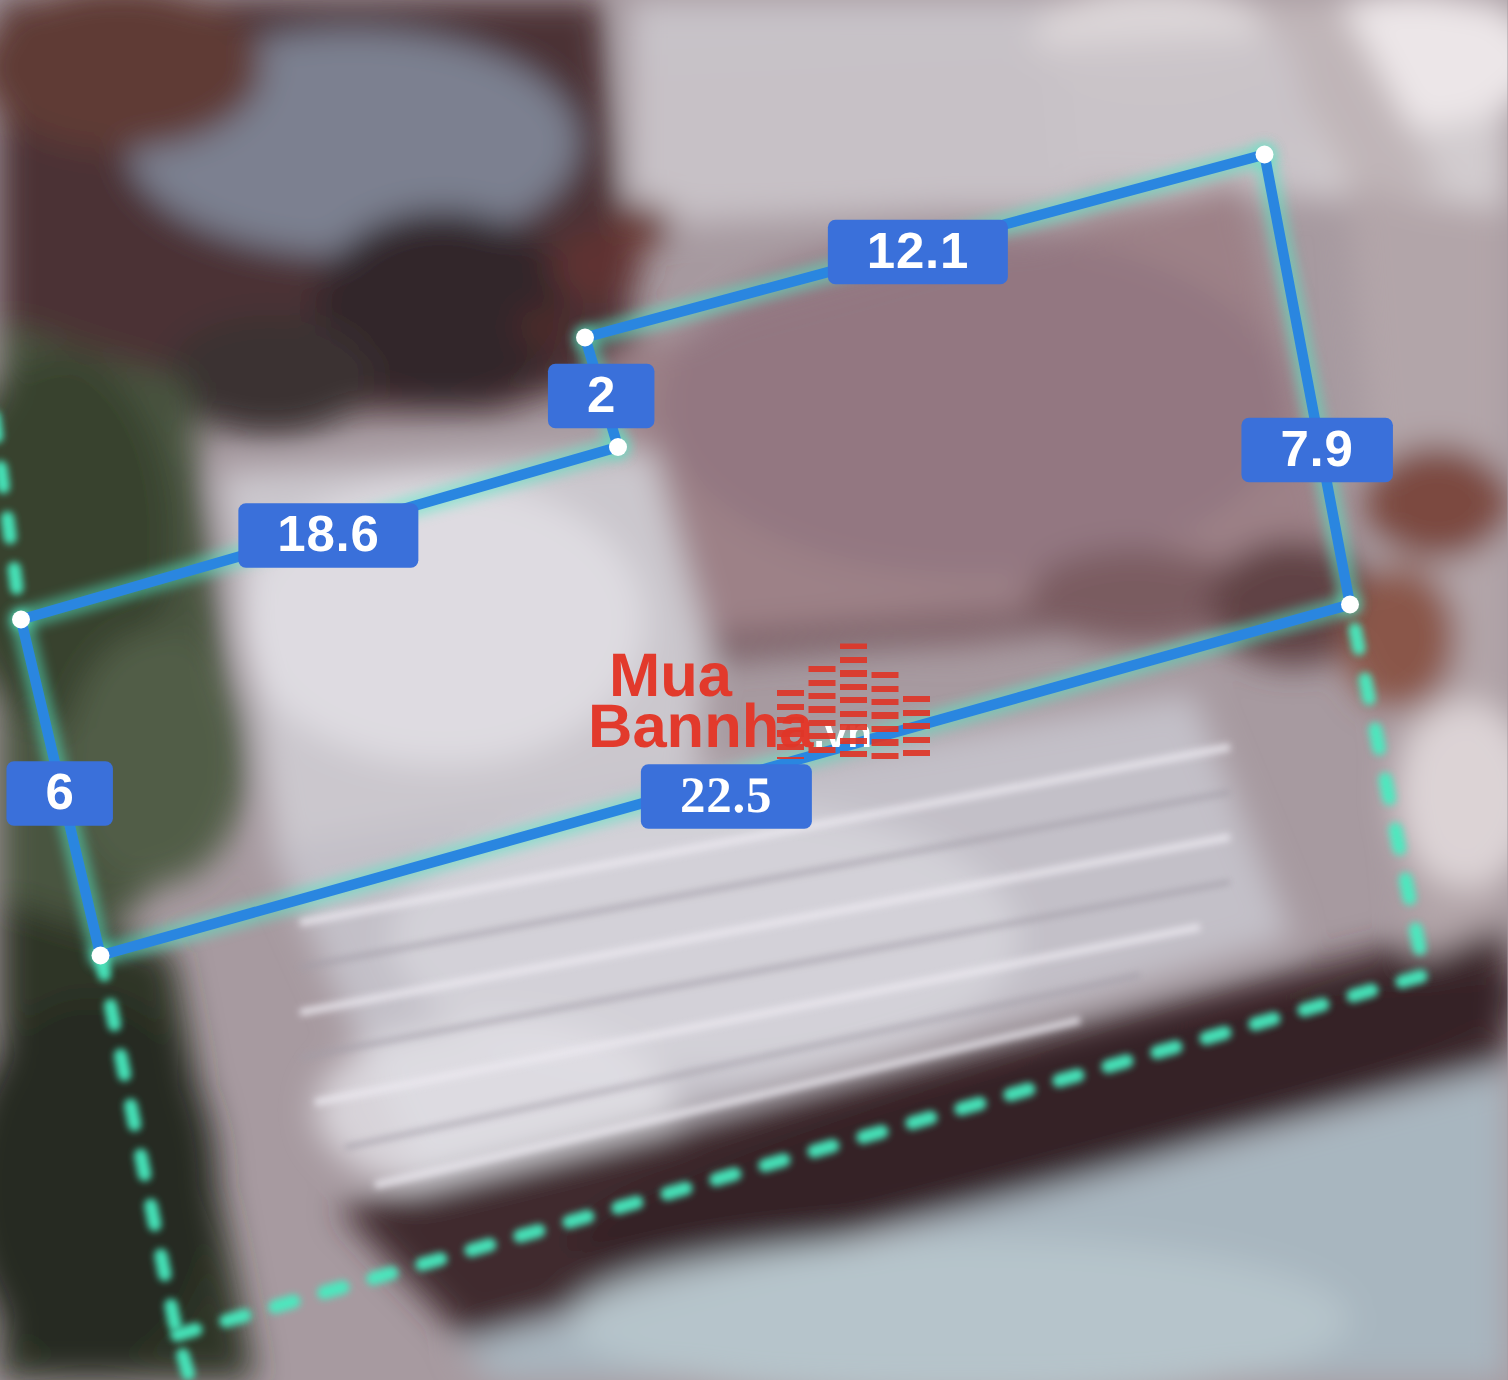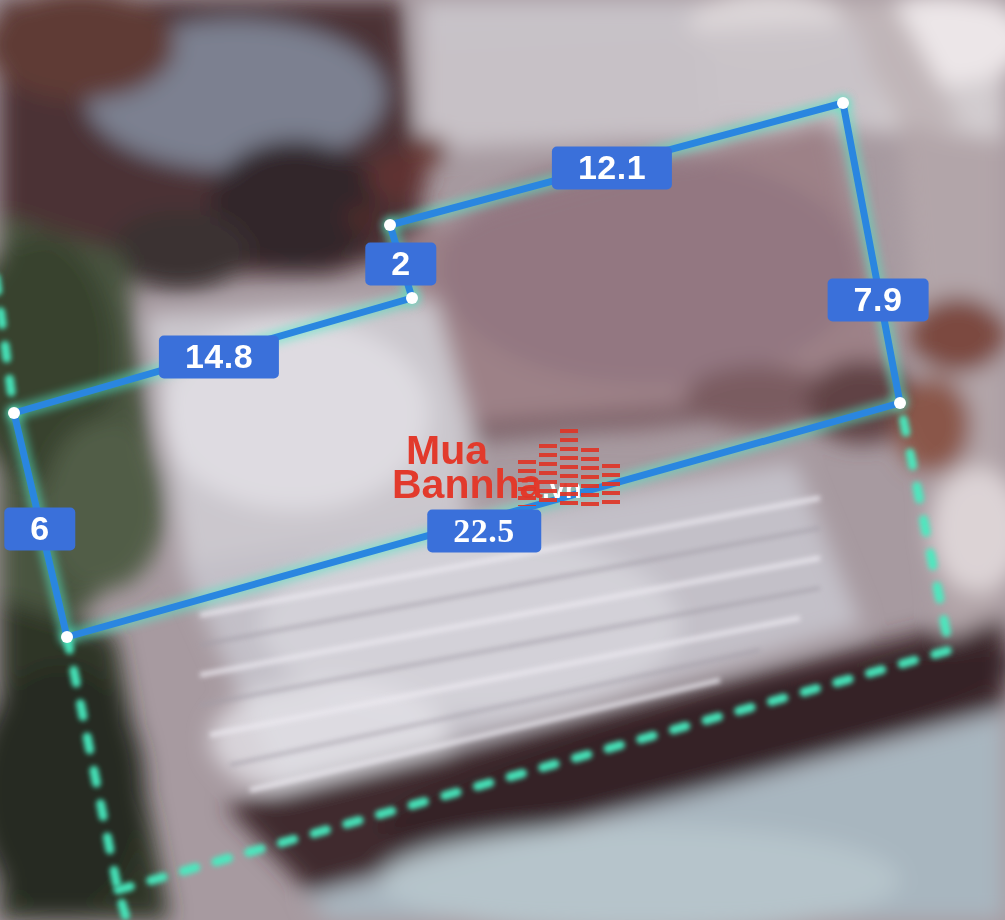--- a/index.html
+++ b/index.html
@@ -123,21 +123,21 @@
         <circle cx="412" cy="298" r="6" fill="#ffffff"></circle>
         <circle cx="14" cy="413" r="6" fill="#ffffff"></circle>
         <circle cx="67" cy="637" r="6" fill="#ffffff"></circle>
         <circle cx="900" cy="403" r="6" fill="#ffffff"></circle>
       </g>
   </svg>
 
   <div id="labels">
       <div class="chip" style="left: 612px; top: 168px; background: rgb(58, 112, 218); color: rgb(255, 255, 255);">12.1</div>
       <div class="chip" style="left: 401px; top: 264px; background: rgb(58, 112, 218); color: rgb(255, 255, 255);">2</div>
-      <div class="chip" style="left: 219px; top: 357px; background: rgb(58, 112, 218); color: rgb(255, 255, 255);">14.8</div>
+      <div class="chip" style="left: 219px; top: 357px; background: rgb(58, 112, 218); color: rgb(255, 255, 255);">18.6</div>
       <div class="chip" style="left: 40px; top: 529px; background: rgb(58, 112, 218); color: rgb(255, 255, 255);">6</div>
       <div class="chip" style="left: 484px; top: 531px; background: rgb(58, 112, 218); color: rgb(255, 255, 255); font-family: Liberation Serif, serif;">22.5</div>
       <div class="chip" style="left: 878px; top: 256px; background: rgb(58, 112, 218); color: rgb(255, 255, 255); margin-top: 44px;">7.9</div>
     </div>
 
   <div class="watermark">
     <div class="brand-l1" style="color: rgb(226, 58, 44);">Mua</div>
     <div class="brand-l2" style="color: rgb(226, 58, 44);"><span>Bannha</span><span class="brand-suffix" style="color: rgb(255, 255, 255);">.vn</span></div>
     <div class="buildings">
       <i style="height:46px"></i>

